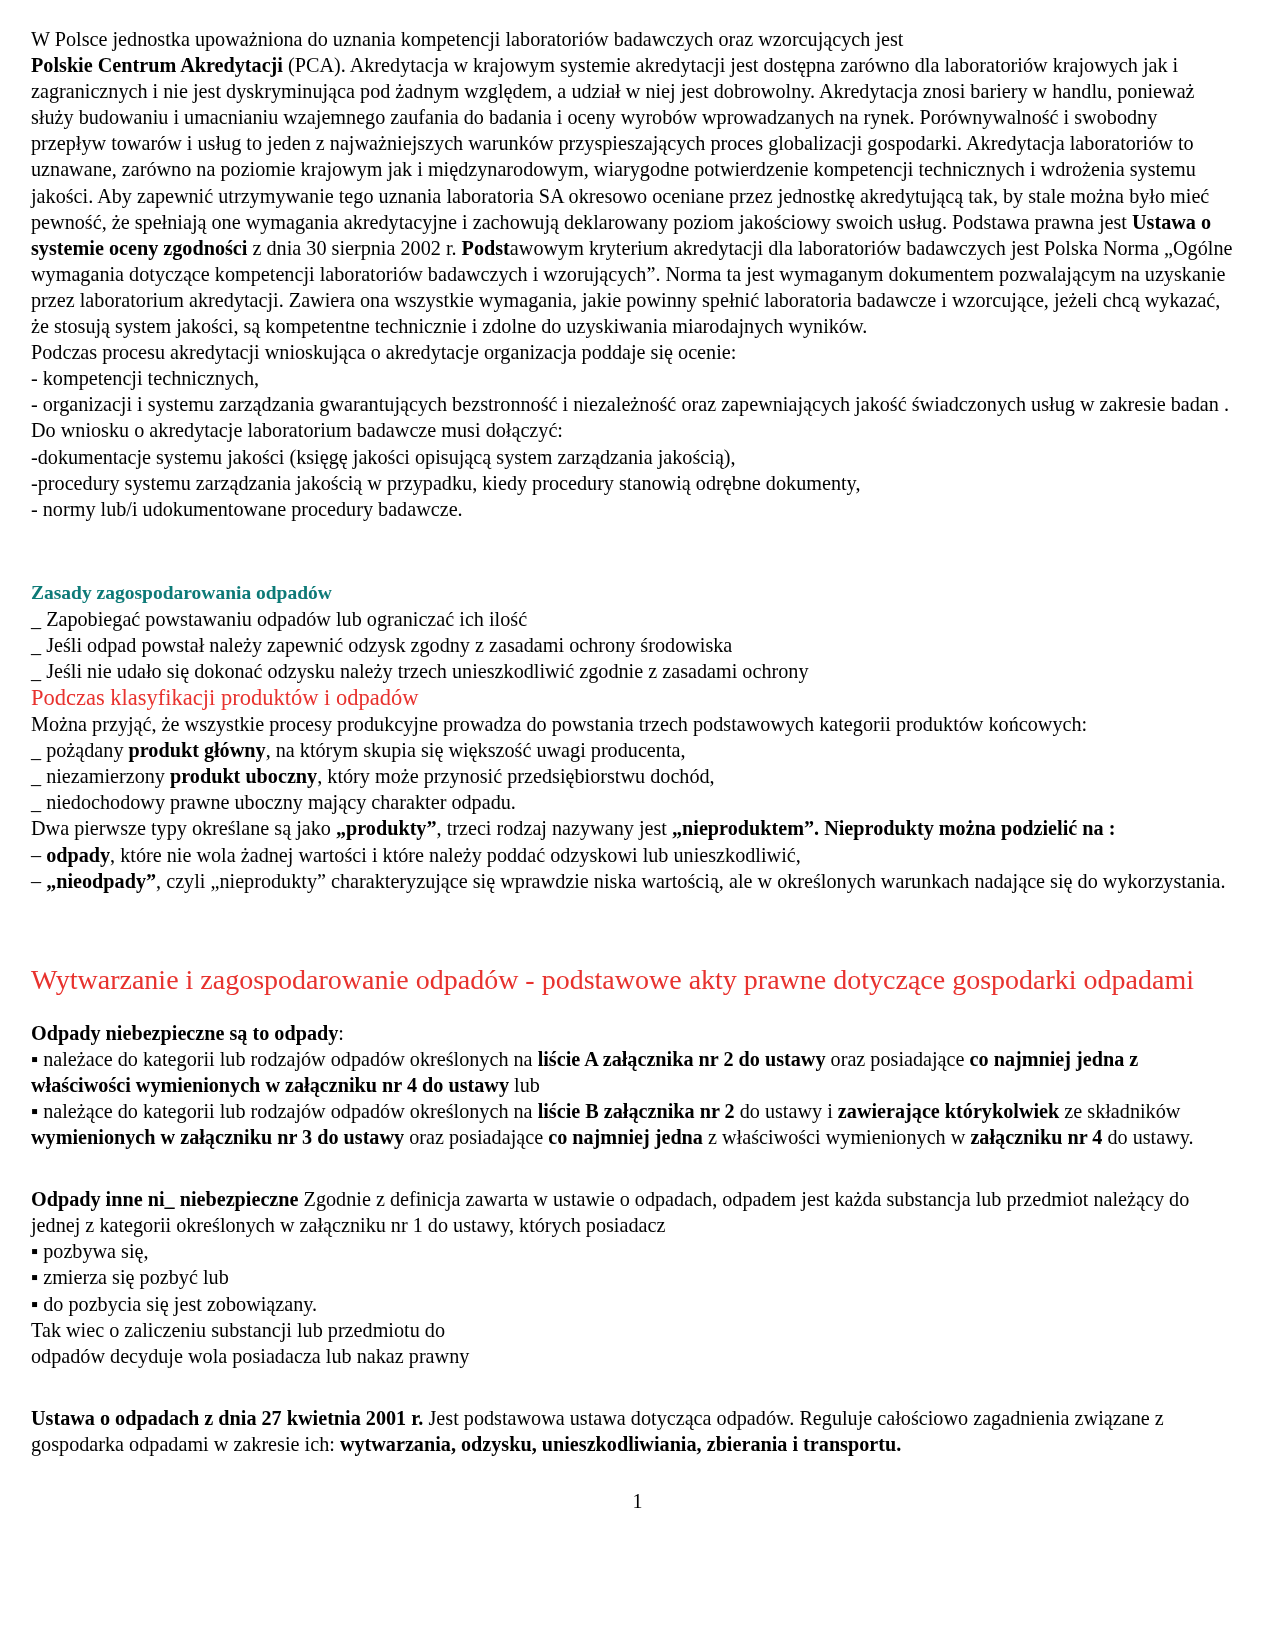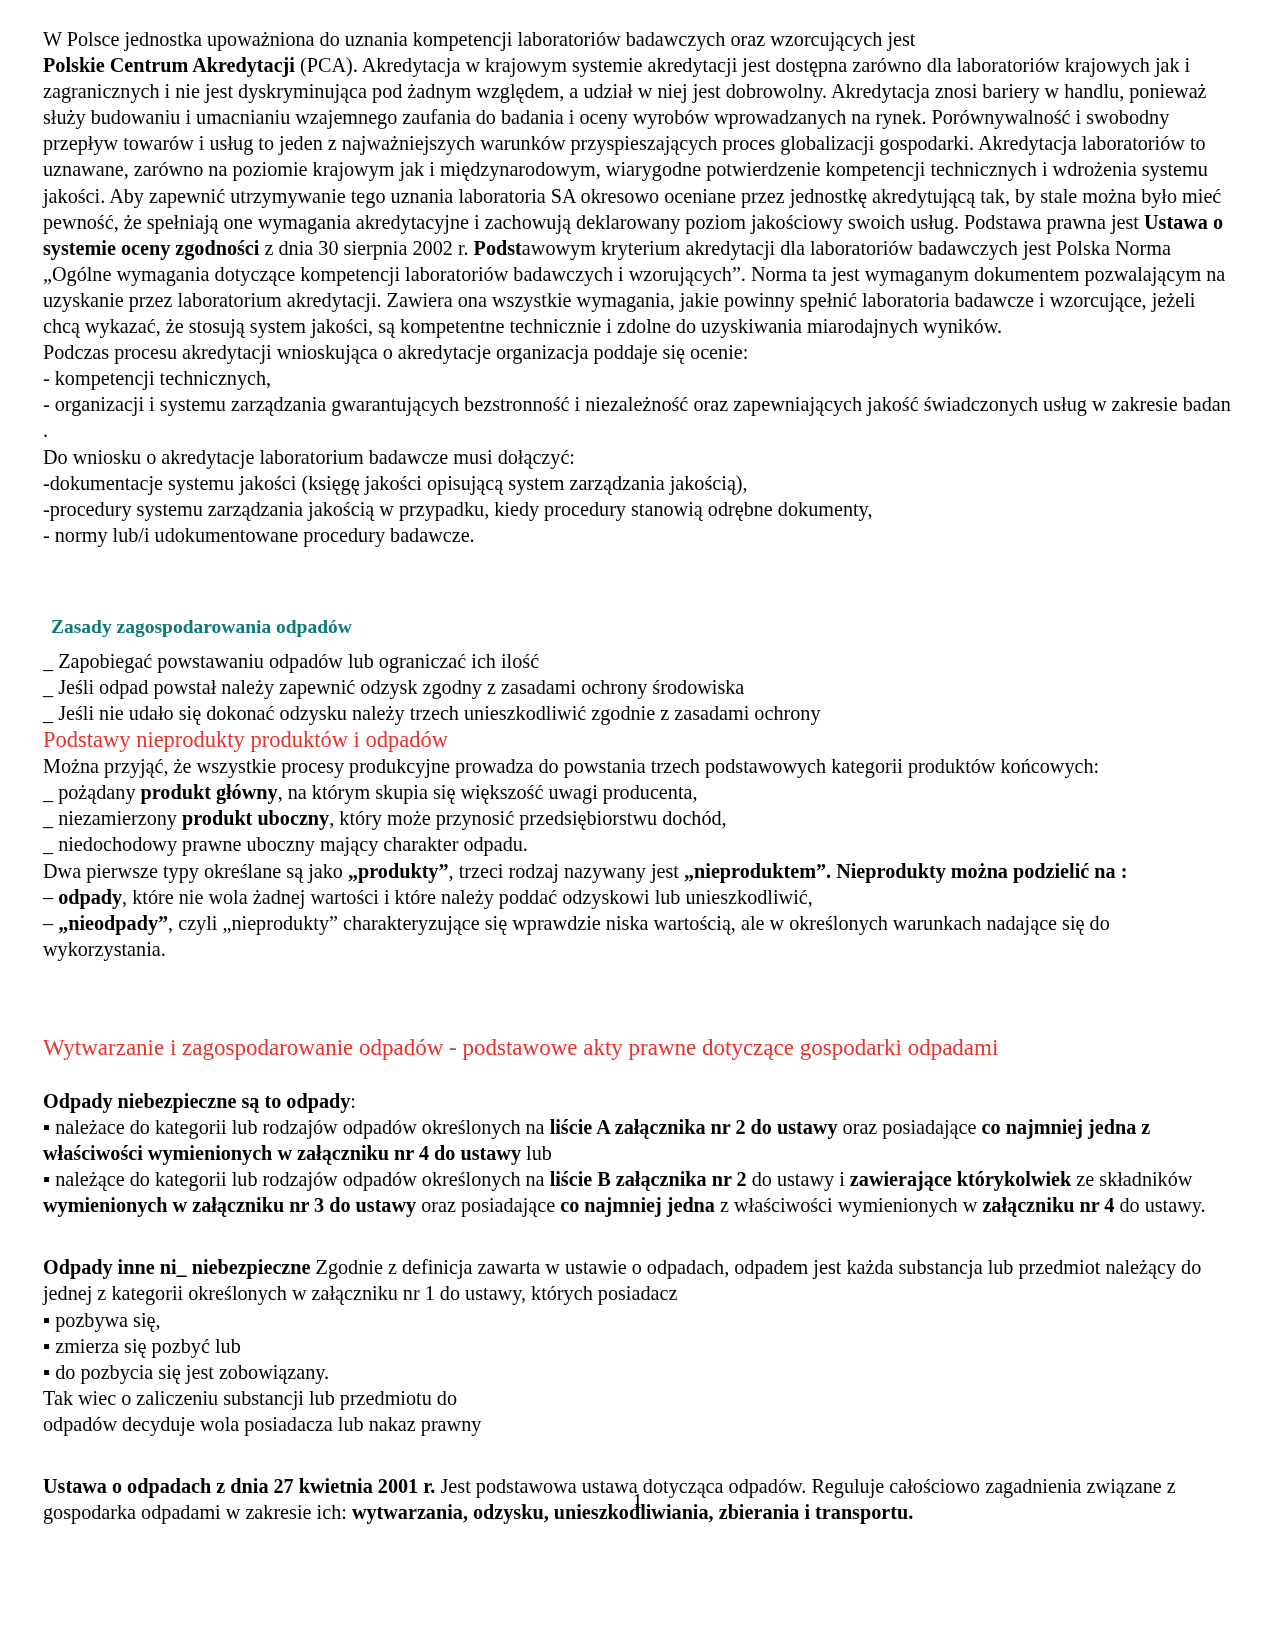--- a/index.html
+++ b/index.html
@@ -12,49 +12,49 @@
     height: 1650px;
     font-family: "Liberation Serif", "DejaVu Serif", serif;
     color: #000000;
     position: relative;
     overflow: hidden;
   }
   .page {
     width: 1275px;
     height: 1650px;
     box-sizing: border-box;
-    padding: 26px 40px 0 43px;
+    padding: 26px 40px 0 31px;
     position: relative;
   }
   .doc {
     font-size: 20.2px;
     line-height: 26.1px;
     text-align: left;
   }
   p.para {
     margin: 0;
   }
   .b { font-weight: bold; }
   .heading-teal {
     color: #0d7a77;
     font-weight: bold;
     font-size: 19.5px;
     line-height: 26px;
-    margin: 8px;
+    margin: 0;
   }
   .heading-red {
     color: #e8322e;
     font-size: 22.5px;
     line-height: 27px;
     margin: 0;
     font-weight: normal;
   }
   .heading-red-big {
     color: #e8322e;
-    font-size: 23px;
+    font-size: 28px;
     line-height: 28px;
     margin: 0;
     font-weight: normal;
   }
   .gap-sm { height: 26px; }
   .gap-md { height: 36px; }
   .gap-lg { height: 46px; }
   .gap-xl { height: 58px; }
   .pagenum {
     position: absolute;
@@ -90,21 +90,21 @@
     <div class="gap-xl"></div>
 
     <div>
       <p class="heading-teal">Zasady zagospodarowania odpadów</p>
       <p class="para">_ Zapobiegać powstawaniu odpadów lub ograniczać ich ilość</p>
       <p class="para">_ Jeśli odpad powstał należy zapewnić odzysk zgodny z zasadami ochrony środowiska</p>
       <p class="para">_ Jeśli nie udało się dokonać odzysku należy trzech unieszkodliwić zgodnie z zasadami ochrony</p>
     </div>
 
     <div>
-      <p class="heading-red">Podstawy nieprodukty produktów i odpadów</p>
+      <p class="heading-red">Podczas klasyfikacji produktów i odpadów</p>
       <p class="para">Można przyjąć, że wszystkie procesy produkcyjne prowadza do powstania trzech podstawowych kategorii produktów końcowych:</p>
       <p class="para"><span>_ pożądany </span><span class="b">produkt główny</span><span>, na którym skupia się większość uwagi producenta,</span></p>
       <p class="para"><span>_ niezamierzony </span><span class="b">produkt uboczny</span><span>, który może przynosić przedsiębiorstwu dochód,</span></p>
       <p class="para">_ niedochodowy prawne uboczny mający charakter odpadu.</p>
       <p class="para"><span>Dwa pierwsze typy określane są jako </span><span class="b">„produkty”</span><span>, trzeci rodzaj nazywany jest </span><span class="b">„nieproduktem”. Nieprodukty można podzielić na :</span></p>
       <p class="para"><span>– </span><span class="b">odpady</span><span>, które nie wola żadnej wartości i które należy poddać odzyskowi lub unieszkodliwić,</span></p>
       <p class="para"><span>– </span><span class="b">„nieodpady”</span><span>, czyli „nieprodukty” charakteryzujące się wprawdzie niska wartością, ale w określonych warunkach nadające się do wykorzystania.</span></p>
       <div class="gap-sm"></div>
     </div>
 

